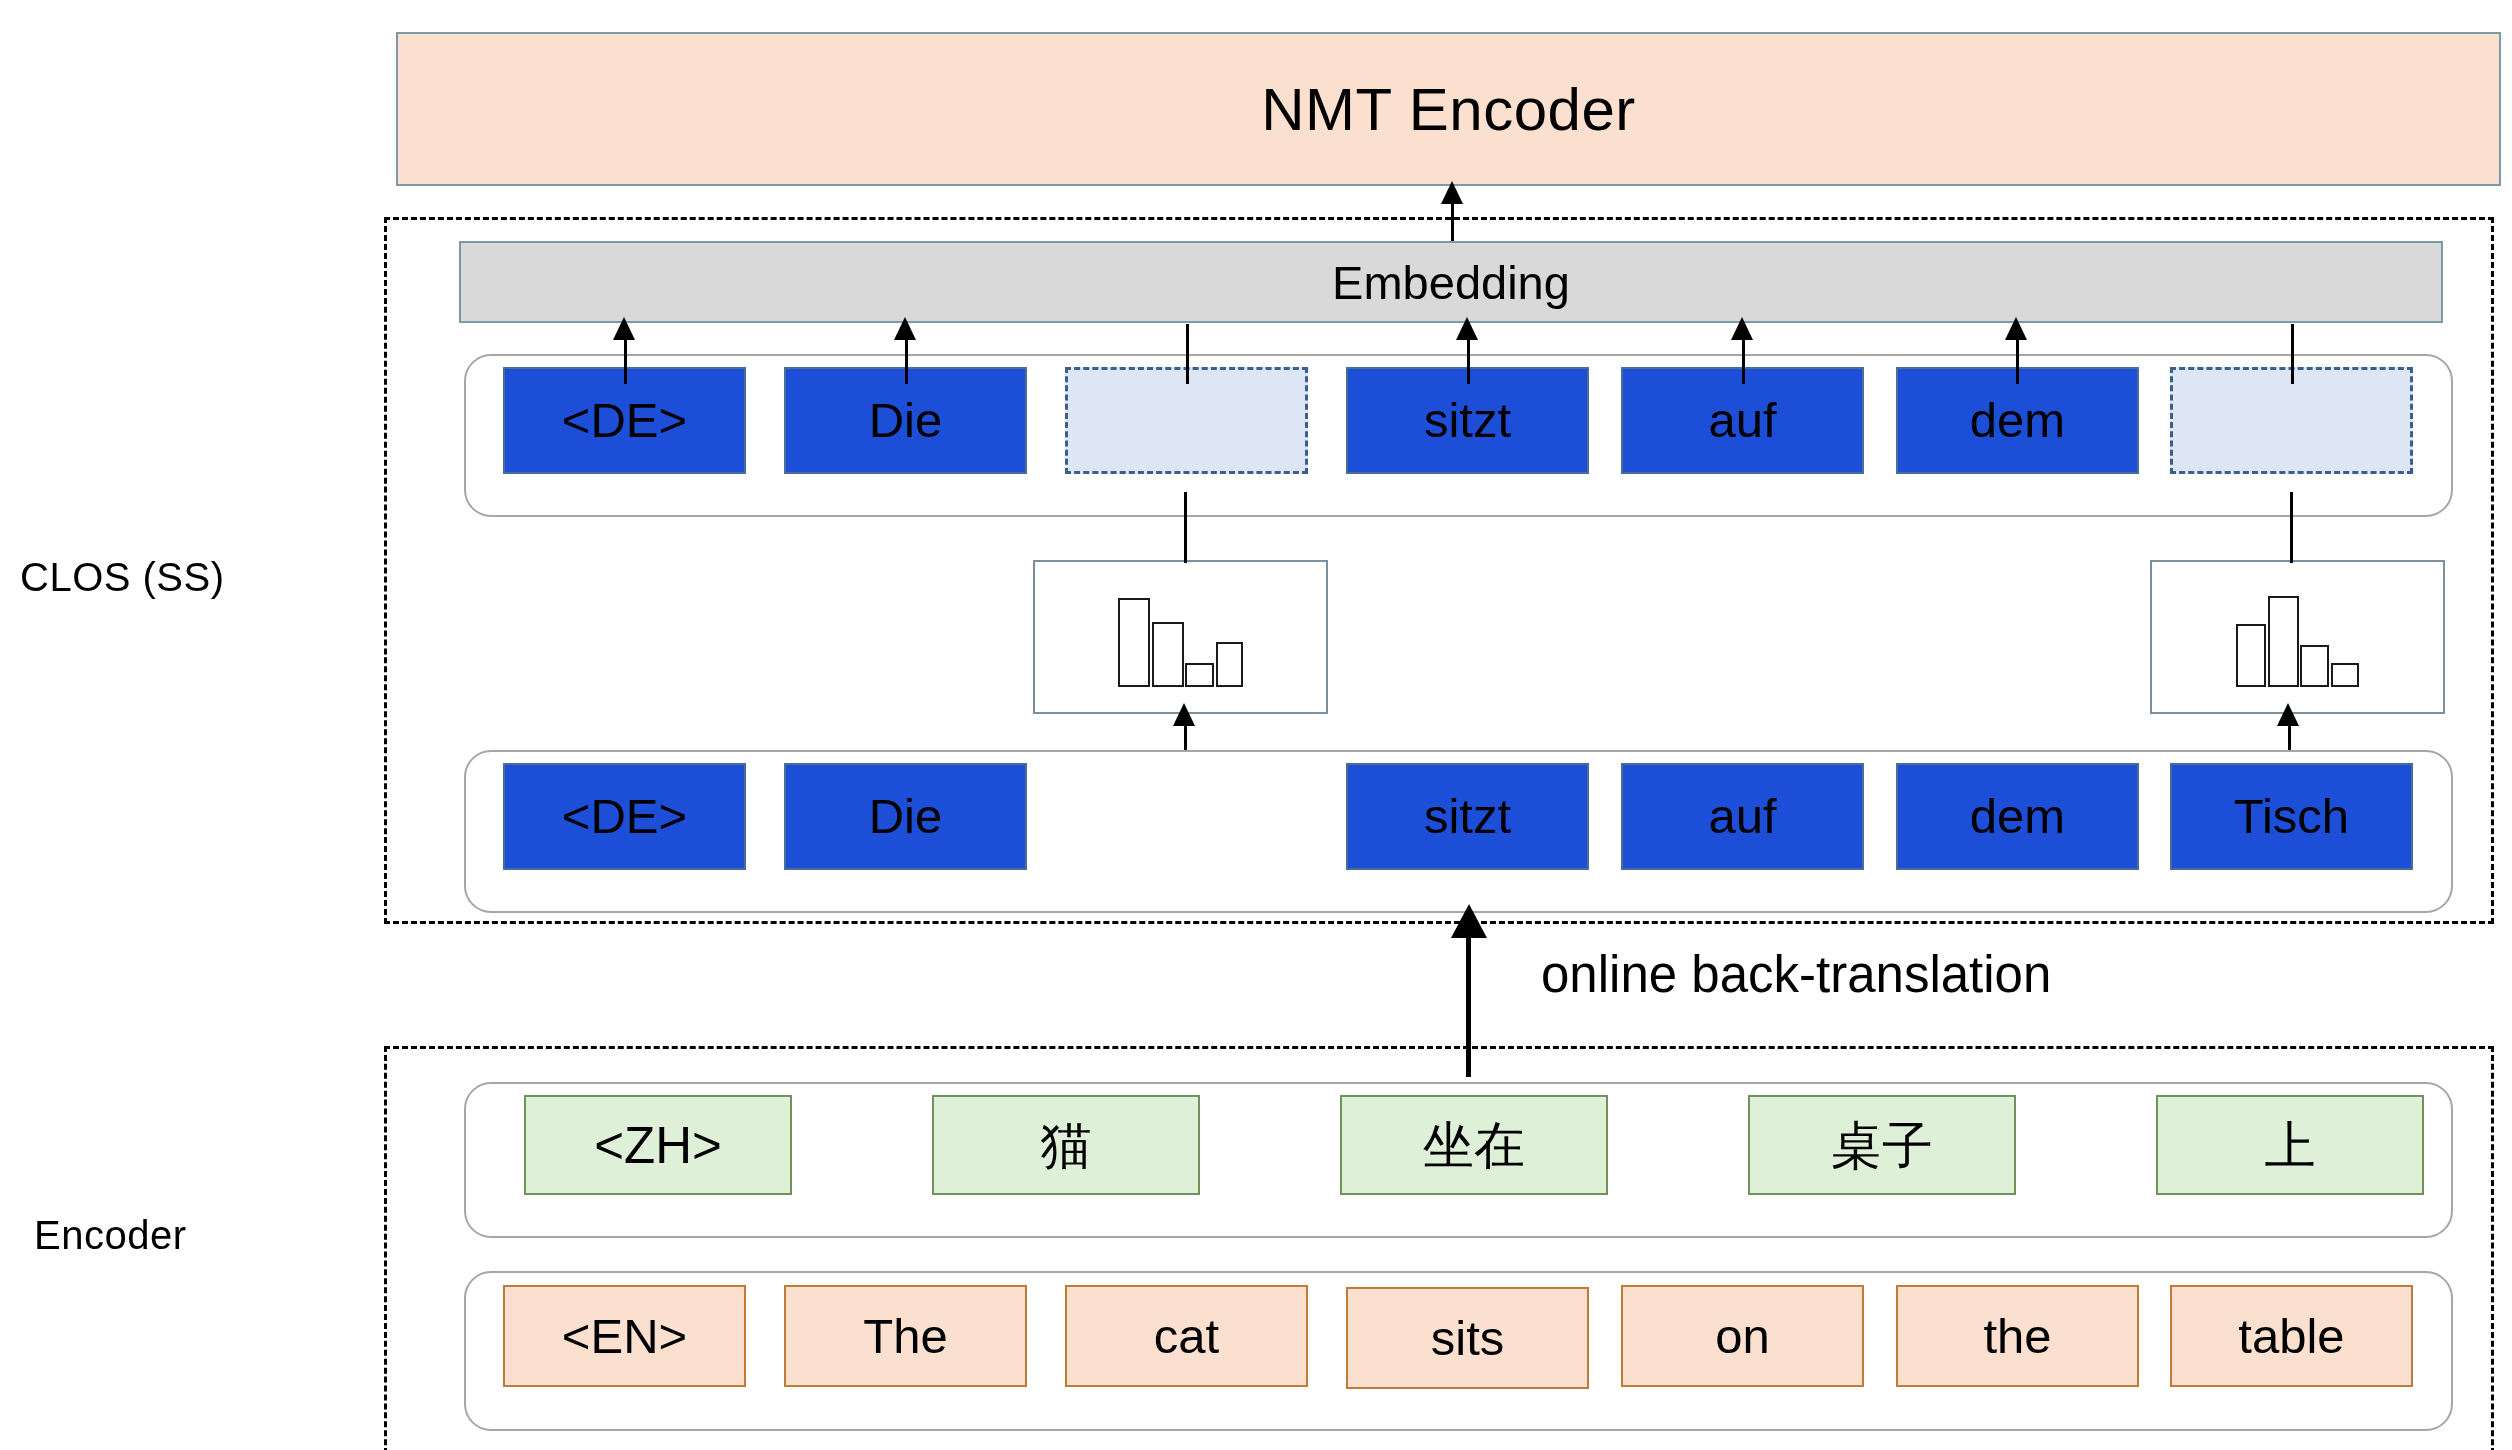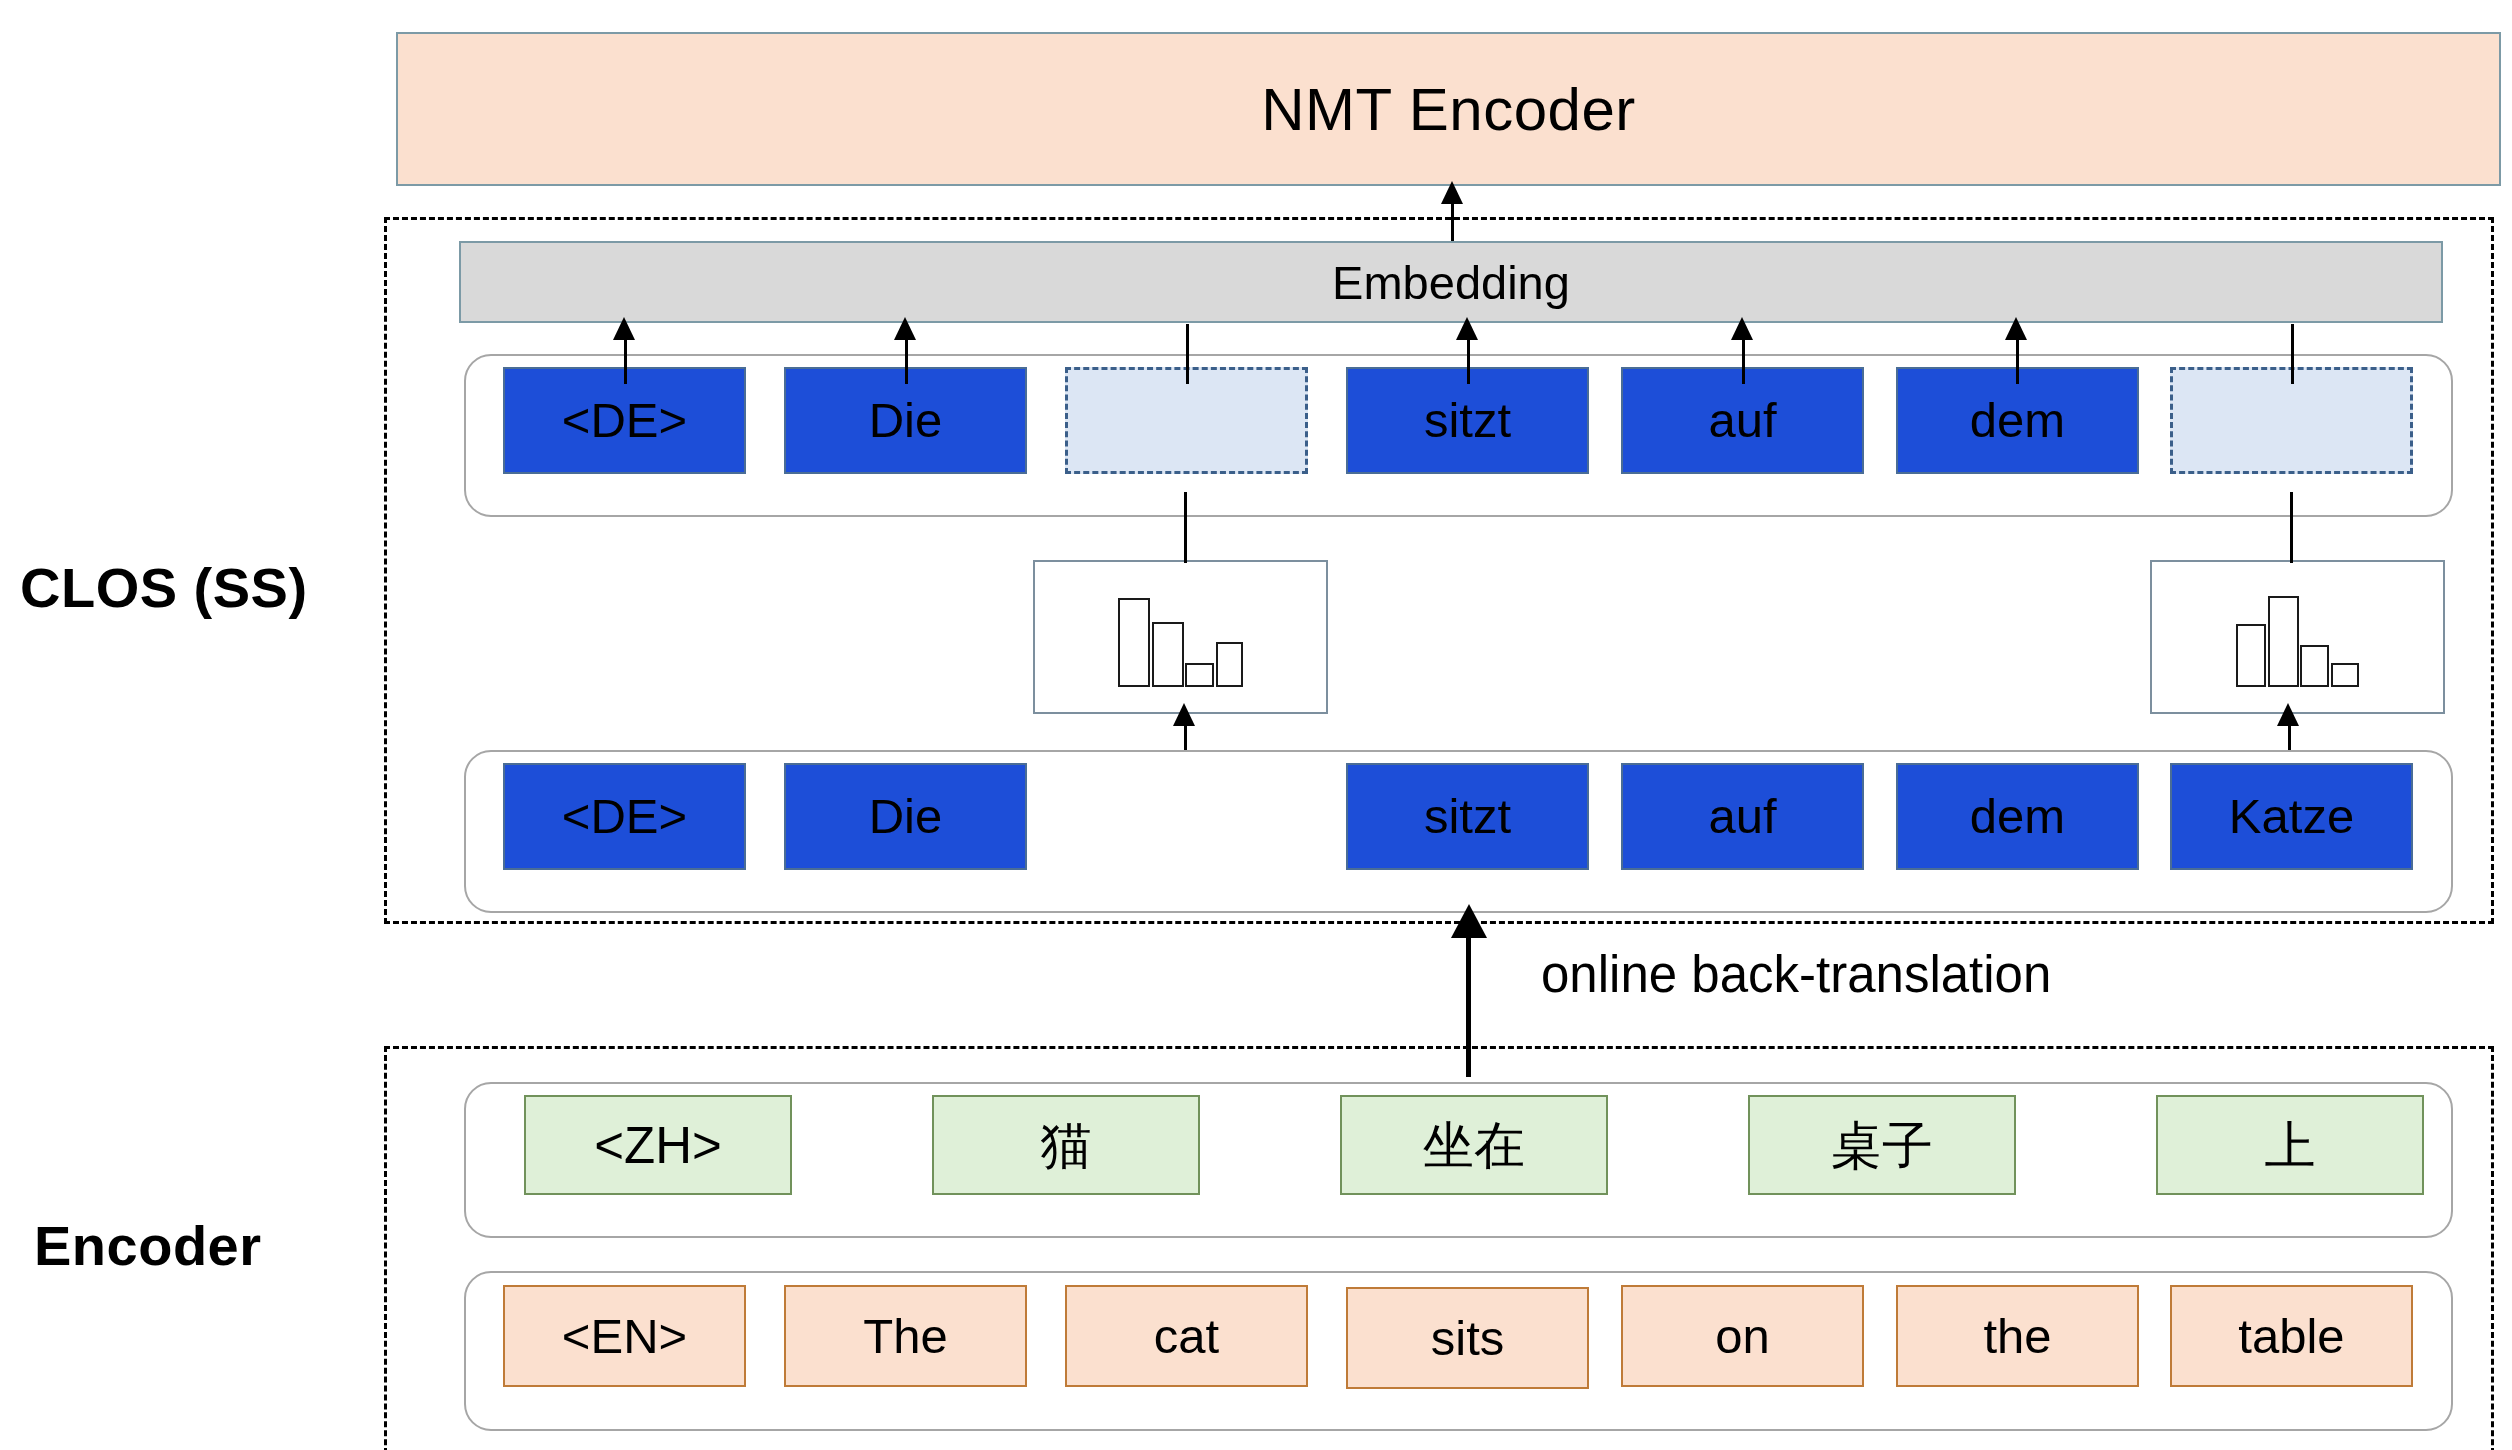--- a/index.html
+++ b/index.html
@@ -36,22 +36,22 @@
   
   .dashed-group {
     border: 3.6px dashed #000000;
     background: transparent;
   }
   .group-clos { left: 384px; top: 201px; width: 2110px; height: 707px; }
   .group-orig { left: 384px; top: 1030px; width: 2110px; height: 417px; }
 
   
   .side-label {
-    font-size: 56px;
-    font-weight: bold;
+    font-size: 40px;
+    font-weight: normal;
     letter-spacing: 0.5px;
     white-space: nowrap;
   }
   .label-clos { left: 20px; top: 539px; }
   .label-orig { left: 34px; top: 1197px; }
 
   
   .embedding-bar {
     left: 459px; top: 225px; width: 1984px; height: 82px;
     background: #d9d9d9;
@@ -228,21 +228,21 @@
   <div class="vline abs" style="left:2288px; top:707px; height:47px;"></div>
   <div class="arrowhead abs" style="left:2277px; top:687px;"></div>
 
   <div class="abs row-container row-de-bot"></div>
 
   <div class="token token-de" style="left:503px; top:763px; width:243px; height:107px;">&lt;DE&gt;</div>
   <div class="token token-de" style="left:784px; top:763px; width:243px; height:107px;">Die</div>
   <div class="token token-de" style="left:1346px; top:763px; width:243px; height:107px;">sitzt</div>
   <div class="token token-de" style="left:1621px; top:763px; width:243px; height:107px;">auf</div>
   <div class="token token-de" style="left:1896px; top:763px; width:243px; height:107px;">dem</div>
-  <div class="token token-de" style="left:2170px; top:763px; width:243px; height:107px;">Katze</div>
+  <div class="token token-de" style="left:2170px; top:763px; width:243px; height:107px;">Tisch</div>
 
   <div class="vline vline-thick abs" style="left:1466px; top:916px; height:145px;"></div>
   <div class="arrowhead arrowhead-big abs" style="left:1451px; top:888px;"></div>
   <div class="abs caption-obt">online back-translation</div>
 
   <div class="abs dashed-group group-orig"></div>
 
   <div class="abs side-label label-orig">Encoder</div>
 
   <div class="abs row-container row-zh"></div>

